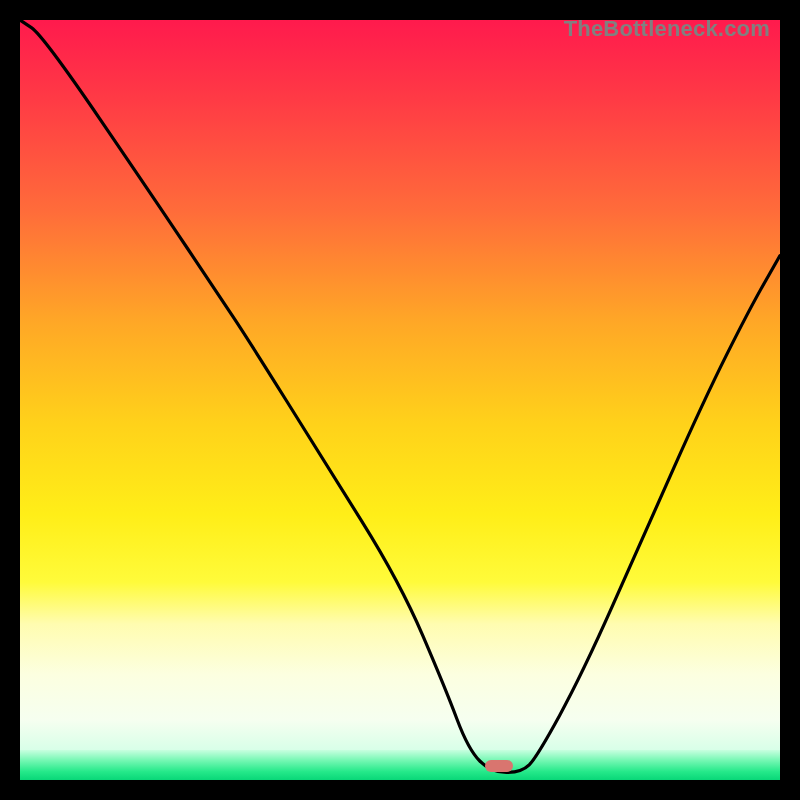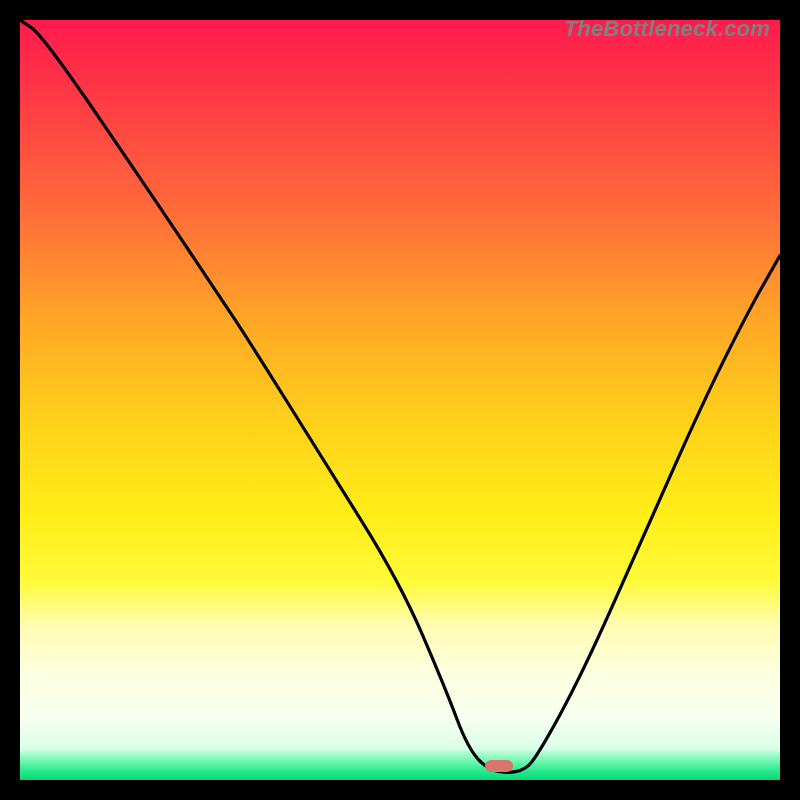--- a/index.html
+++ b/index.html
@@ -22,21 +22,20 @@
     width: 772px;
     height: 772px;
     box-sizing: border-box;
     border: 6px solid #000;
     overflow: hidden;
   }
   .plot-inner {
     position: relative;
     width: 100%;
     height: 100%;
-    font-style: italic;
   }
   .gradient-upper {
     position: absolute;
     left: 0;
     top: 0;
     width: 100%;
     
     height: 74%;
     background: linear-gradient(to bottom,
       #ff1a4d 0%,

